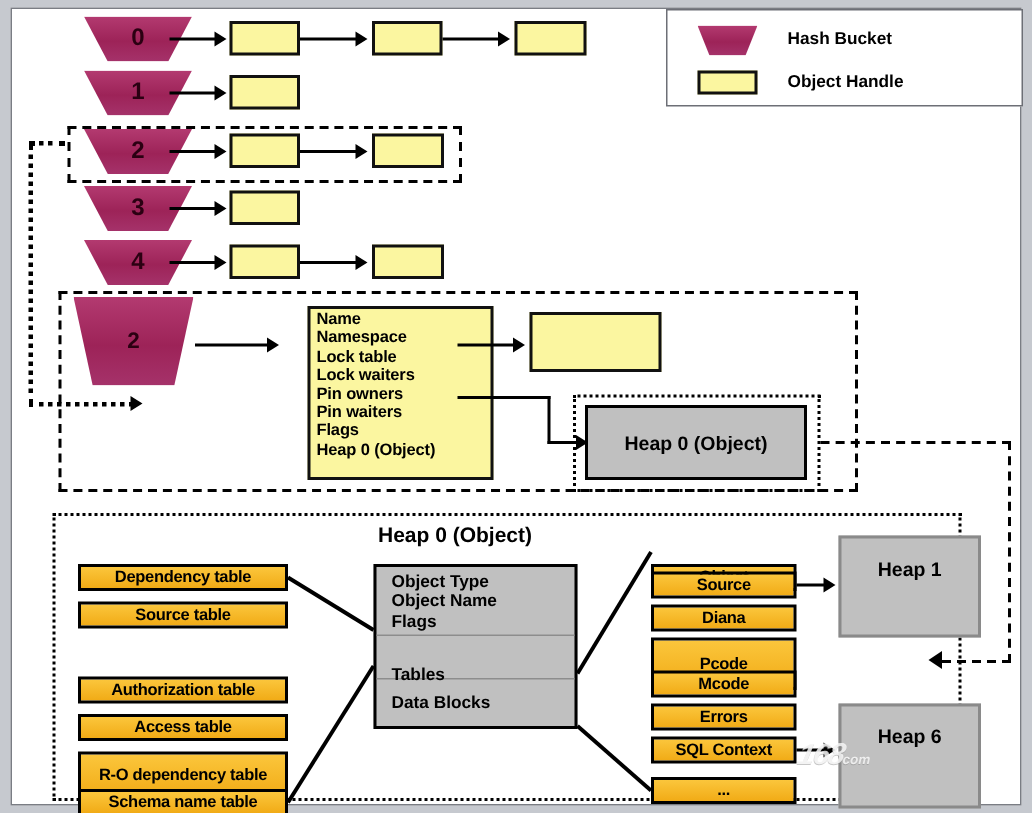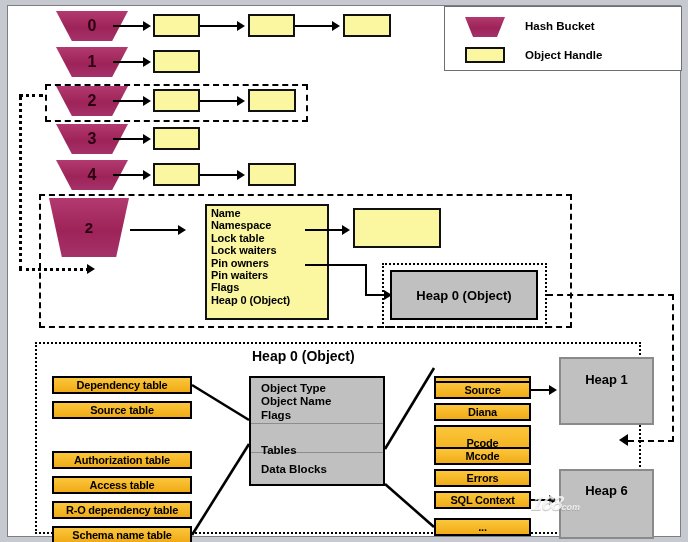--- a/index.html
+++ b/index.html
@@ -218,21 +218,21 @@
       </div>
   <div class="orange" style="left:44px;top:395px;width:140px;height:18px;">
         <span>Source table</span>
       </div>
   <div class="orange" style="left:44px;top:445px;width:140px;height:18px;">
         <span>Authorization table</span>
       </div>
   <div class="orange" style="left:44px;top:470px;width:140px;height:18px;">
         <span>Access table</span>
       </div>
-  <div class="orange" style="left:44px;top:495px;width:140px;height:18px;">
+  <div class="orange" style="left:44px;top:495px;width:140px;height:32px;">
         <span>R-O dependency table</span>
       </div>
   <div class="orange" style="left:44px;top:520px;width:140px;height:18px;">
         <span>Schema name table</span>
       </div>
 
   <div class="orange" style="left:426px;top:370px;width:97px;height:18px;">
         <span>Object</span>
       </div>
   <div class="orange" style="left:426px;top:375px;width:97px;height:18px;">

